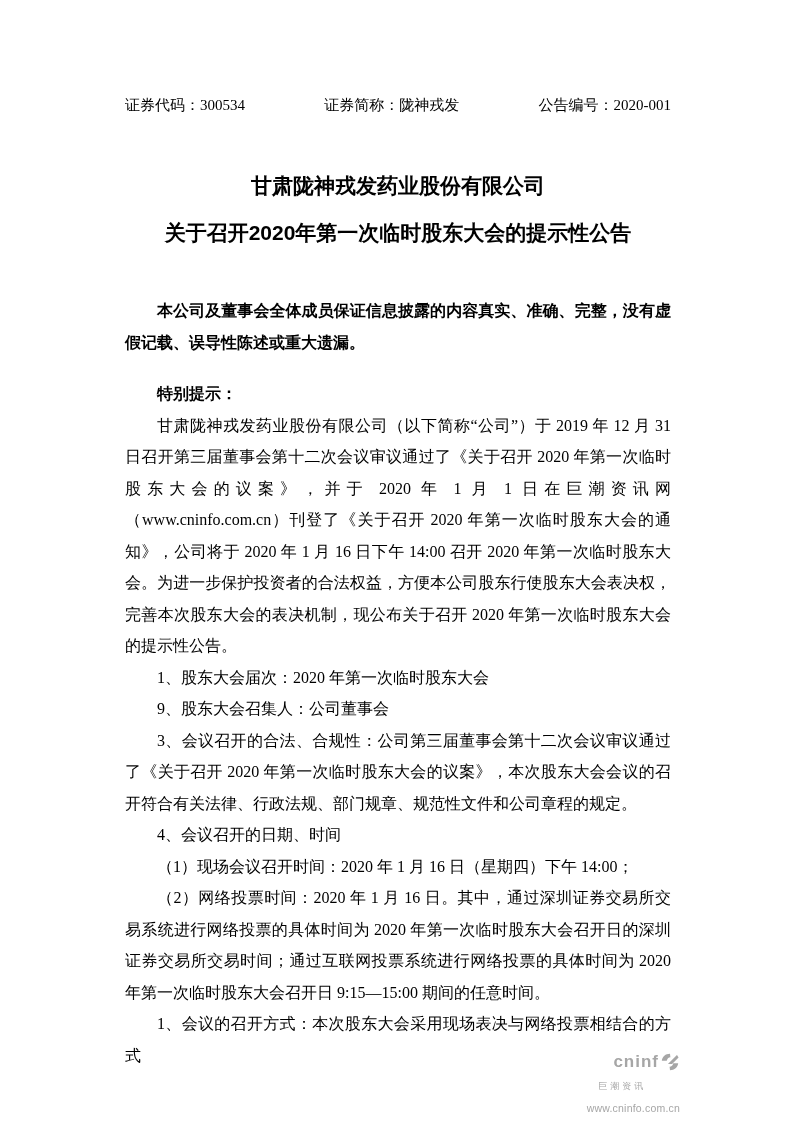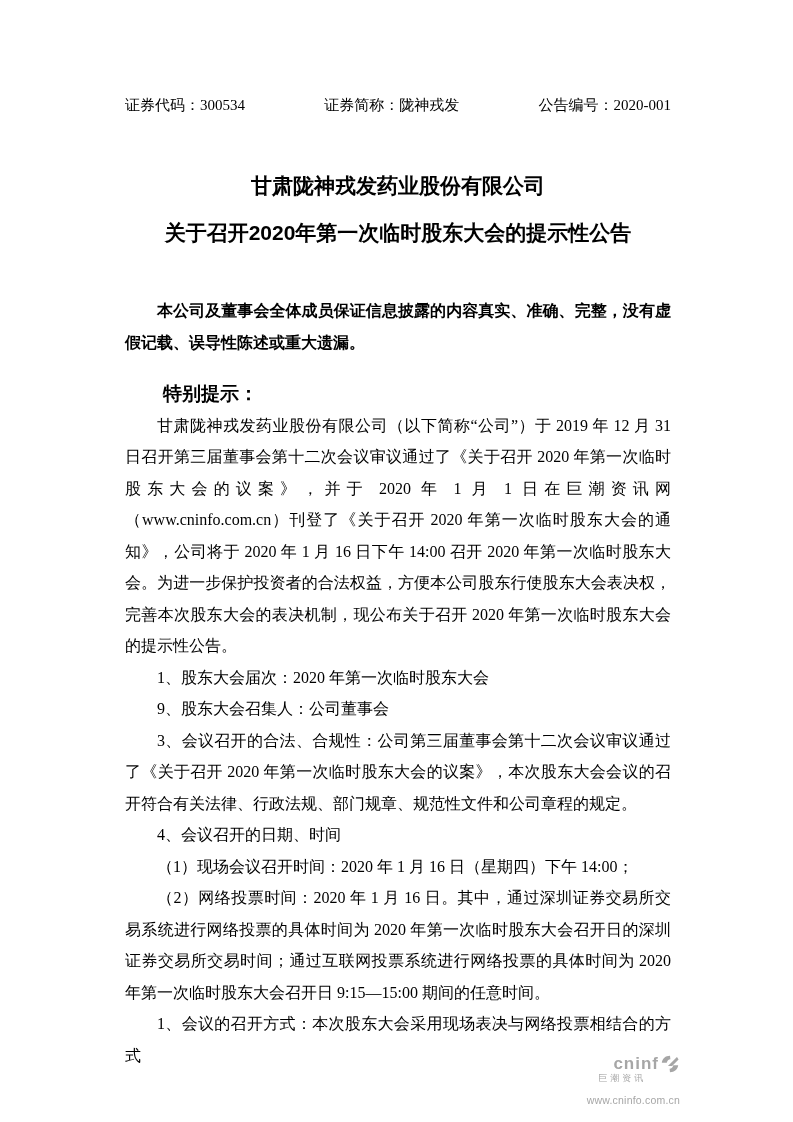--- a/index.html
+++ b/index.html
@@ -42,60 +42,60 @@
     font-family: "Liberation Sans", "DejaVu Sans", sans-serif;
     font-size: 16px;
     line-height: 31.5px;
     text-indent: 2em;
     text-align: justify;
   }
   .special-notice {
     margin-top: 20px;
     font-weight: bold;
     font-family: "Liberation Sans", "DejaVu Sans", sans-serif;
-    font-size: 19px;
+    font-size: 16px;
     line-height: 31.5px;
     text-indent: 2em;
   }
   .para {
     font-size: 16px;
     line-height: 31.5px;
     text-indent: 2em;
     text-align: justify;
   }
   .para-heading {
     font-weight: bold;
     font-family: "Liberation Sans", "DejaVu Sans", sans-serif;
     text-align: left;
   }
   .watermark {
     position: absolute;
     right: 4px;
-    bottom: 16px;
+    bottom: 8px;
     text-align: center;
     color: #a6a6a6;
     font-family: "Liberation Sans", "DejaVu Sans", sans-serif;
     line-height: 1.05;
   }
   .wm-row {
     display: flex;
     align-items: center;
     justify-content: flex-end;
     gap: 1px;
   }
   .wm-brand {
     font-size: 17px;
     font-weight: bold;
     letter-spacing: 1px;
   }
   .wm-icon svg { display: block; }
   .wm-cn {
     font-size: 9px;
     letter-spacing: 3px;
-    margin-top: 1px;
+    margin-top: 11px;
     margin-right: 22px;
   }
   .wm-url {
     font-size: 10.5px;
     margin-top: 12px;
     letter-spacing: 0.2px;
   }
 </style>
 </head>
 <body>

